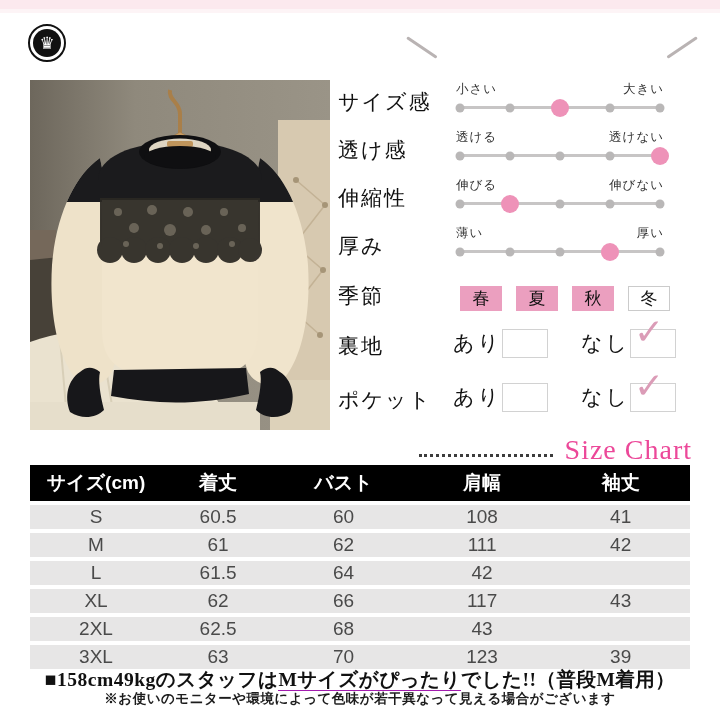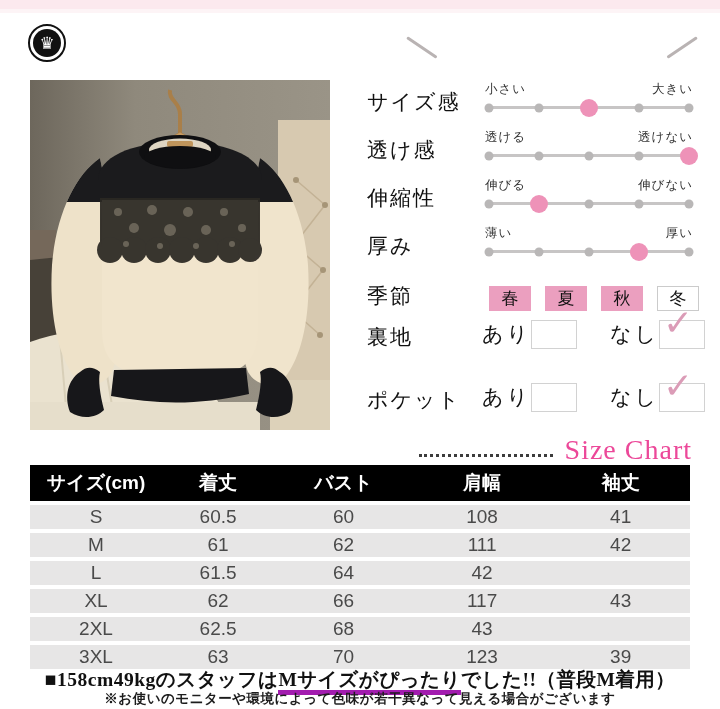--- a/index.html
+++ b/index.html
@@ -24,21 +24,21 @@
             font-family:"Liberation Sans","DejaVu Sans",sans-serif;font-size:27px;
             font-weight:600;color:#d886ad;letter-spacing:0.5px;}
   .hdr-slash{position:absolute;width:36px;height:2.5px;background:#b9b3b3;border-radius:2px;}
   .hdr-slash.l{left:404px;top:46px;transform:rotate(34deg);}
   .hdr-slash.r{left:664px;top:46px;transform:rotate(-34deg);}
 
   
   .photo{position:absolute;left:30px;top:80px;width:300px;height:350px;}
 
   
-  .f-row{position:absolute;left:338px;width:352px;height:48px;margin-left:29px;}
+  .f-row{position:absolute;left:338px;width:352px;height:48px;}
   .f-label{position:absolute;left:0;top:10px;font-size:21px;letter-spacing:2px;color:#111;}
   .slider{position:absolute;left:122px;top:16px;width:200px;height:30px;}
   .s-line{position:absolute;left:0;right:0;top:12px;height:3px;background:#c7c5c5;border-radius:2px;}
   .dot{position:absolute;top:13.5px;width:9px;height:9px;border-radius:50%;
        background:#b9b7b7;transform:translate(-50%,-50%);}
   .dot.active{width:18px;height:18px;background:#ee92b8;}
   .d0{left:0}.d1{left:25%}.d2{left:50%}.d3{left:75%}.d4{left:100%}
   .s-end{position:absolute;top:-13px;font-size:12.5px;letter-spacing:1px;color:#333;white-space:nowrap;}
   .s-end.lft{left:-4px}.s-end.rgt{right:-4px}
 
@@ -68,21 +68,21 @@
   .t-header{display:flex;background:#000;height:36px;align-items:center;
             color:#fff;font-weight:bold;font-size:19px;}
   .t-row{display:flex;background:#e7e6e6;height:24px;margin-top:4px;align-items:center;
          color:#4a4a4a;font-size:19px;}
   .tc{text-align:center;}
   .c0{width:20%}.c1{width:17%}.c2{width:21%}.c3{width:21%}.c4{width:21%}
 
   
   .staff-note{position:absolute;left:0;top:666px;width:720px;text-align:center;
               font-size:19.5px;font-weight:600;color:#111;letter-spacing:0.5px;}
-  .staff-note .hl{border-bottom:5px solid #a21caf;}
+  .staff-note .hl{border-bottom:1px solid #a21caf;}
   .disclaimer{position:absolute;left:0;top:690px;width:720px;text-align:center;
               font-size:13.5px;font-weight:600;color:#1c1c1c;letter-spacing:0.5px;}
 </style>
 </head>
 <body>
 
 <div class="stage">
 
   <div class="top-strip"></div>
   <div class="top-strip2"></div>
@@ -237,21 +237,21 @@
   </div>
 
   <div class="f-row" style="top:272px">
     <span class="f-label">季節</span>
     <span class="season-box sb0 on">春</span>
     <span class="season-box sb1 on">夏</span>
     <span class="season-box sb2 on">秋</span>
     <span class="season-box sb3">冬</span>
   </div>
 
-  <div class="f-row" style="top:313px">
+  <div class="f-row" style="top:322px">
     <span class="f-label">裏地</span>
     <span class="chk-label cl-yes">あり</span>
     <span class="chk-box cb-yes"></span>
     <span class="chk-label cl-no">なし</span>
     <span class="chk-box cb-no checked">
         <span class="tick">✓</span>
       </span>
   </div>
 
   <div class="f-row" style="top:376px">

